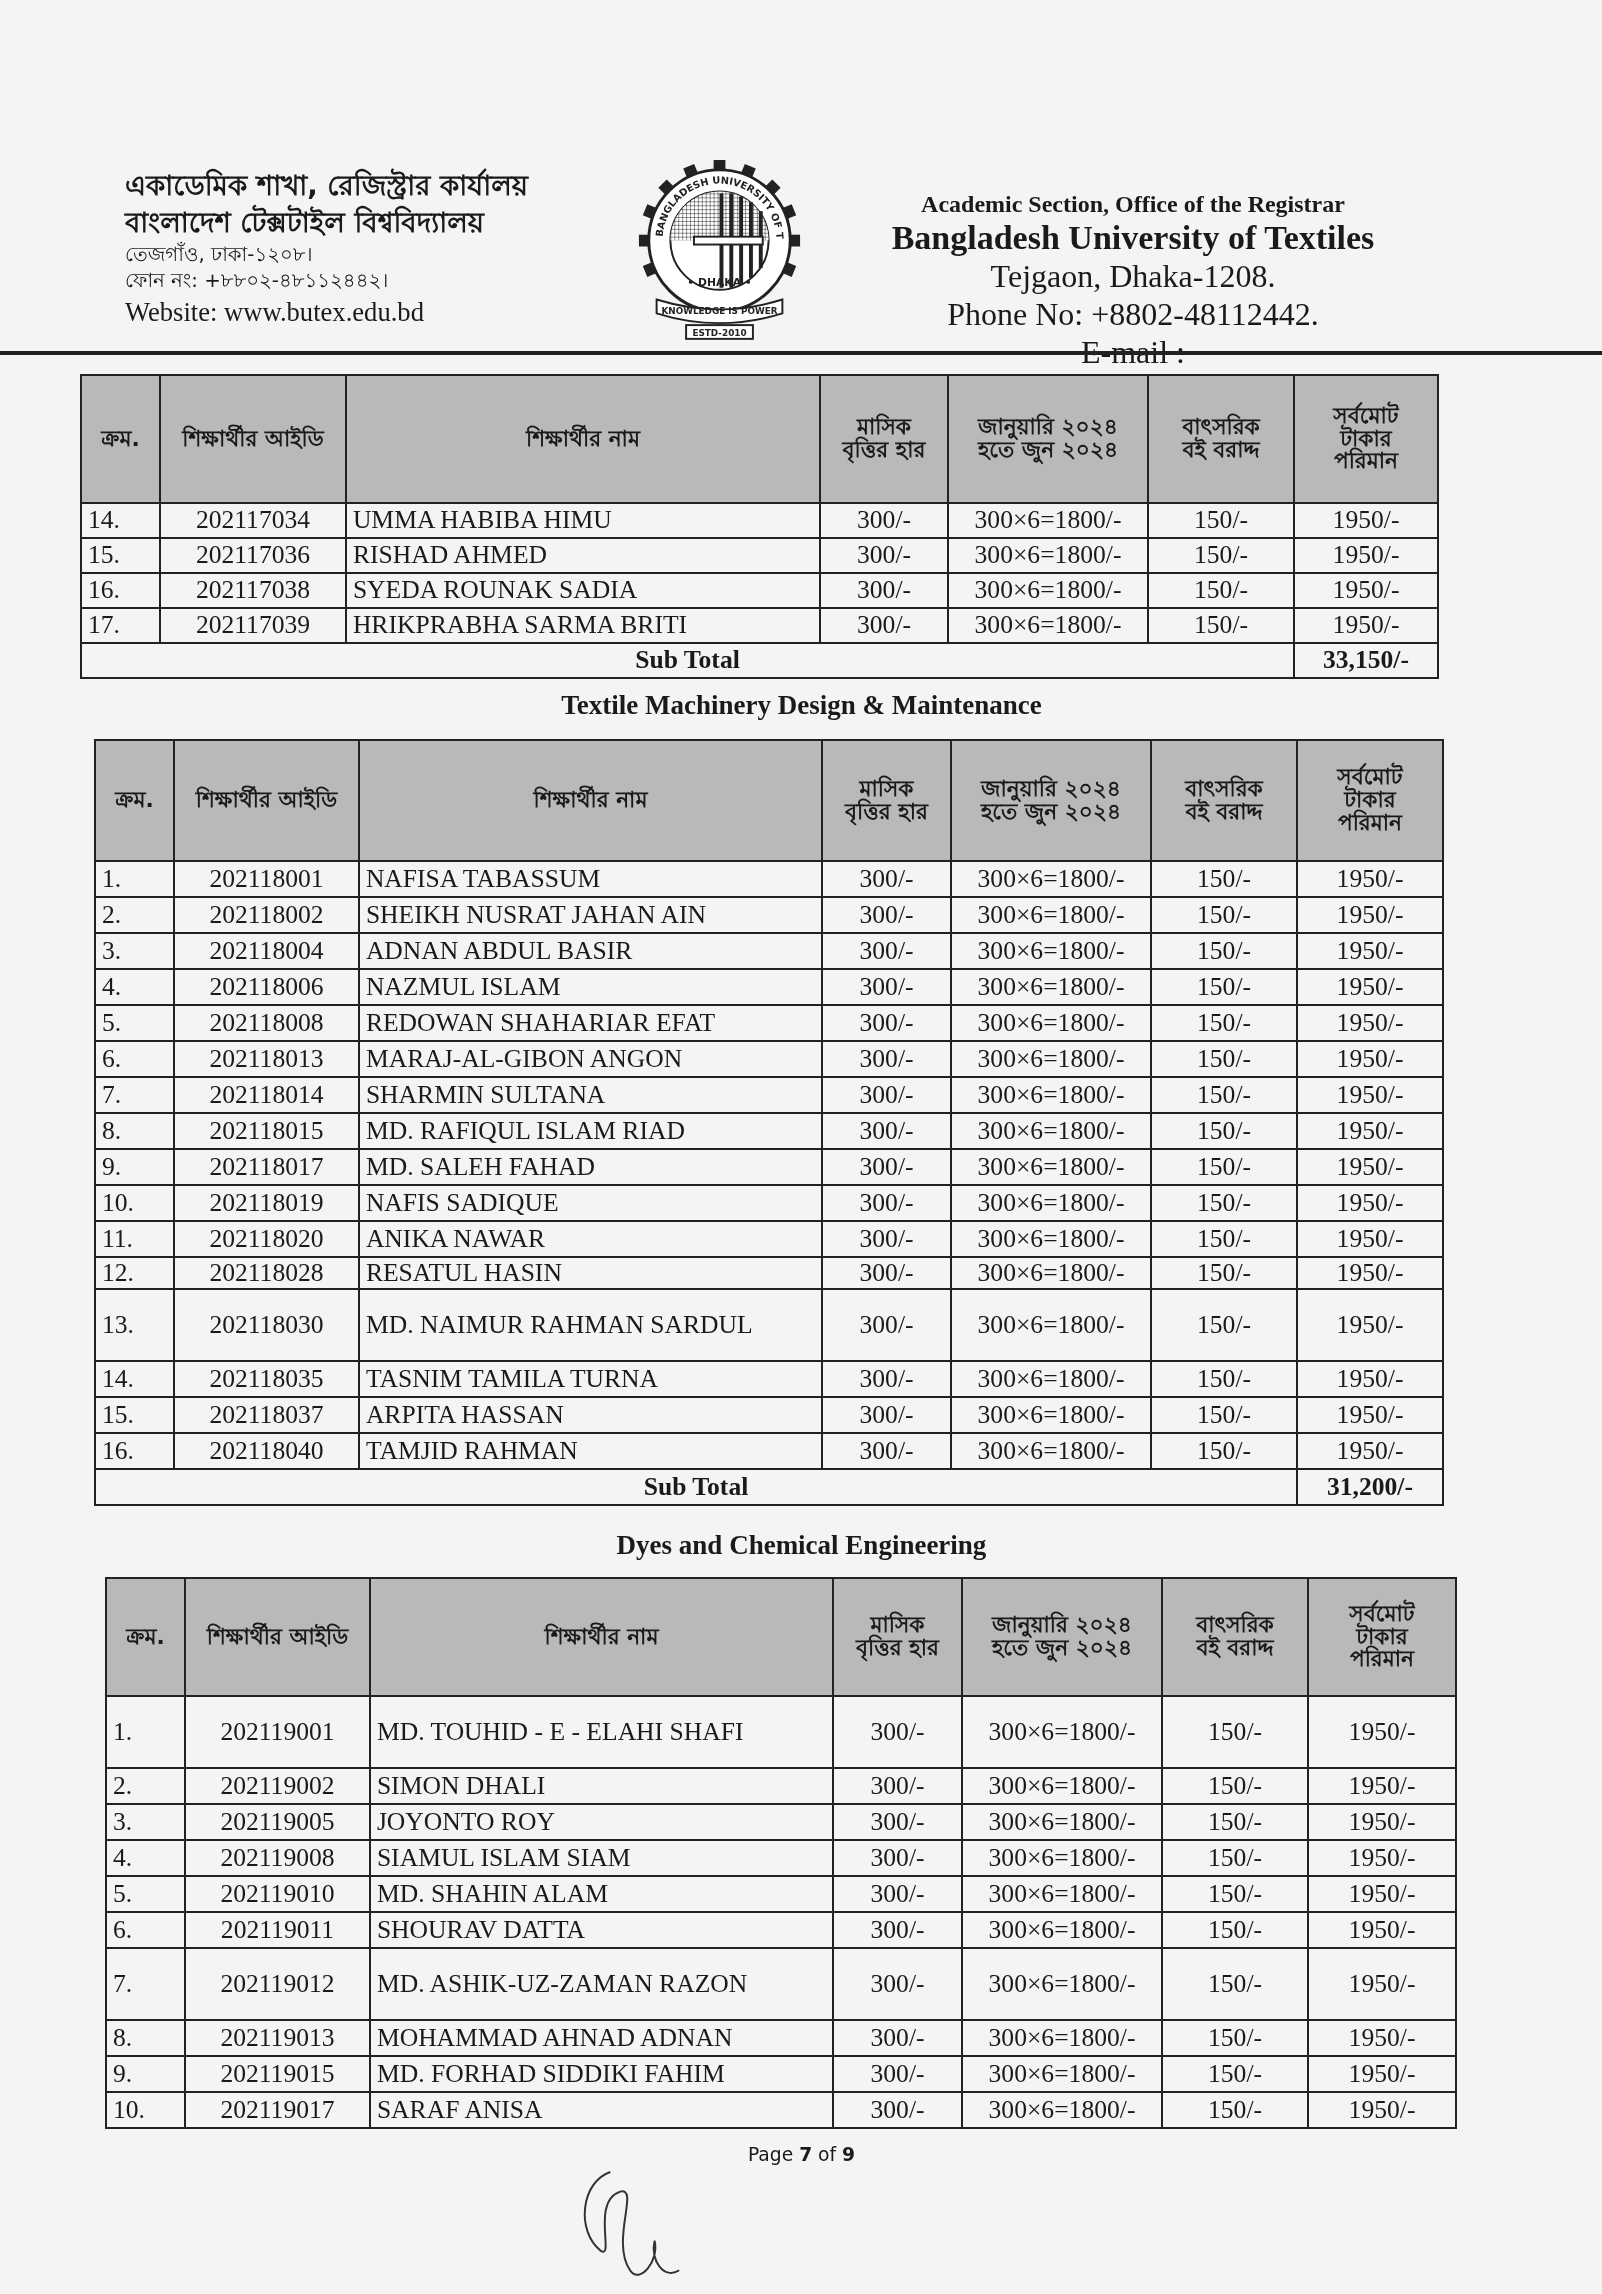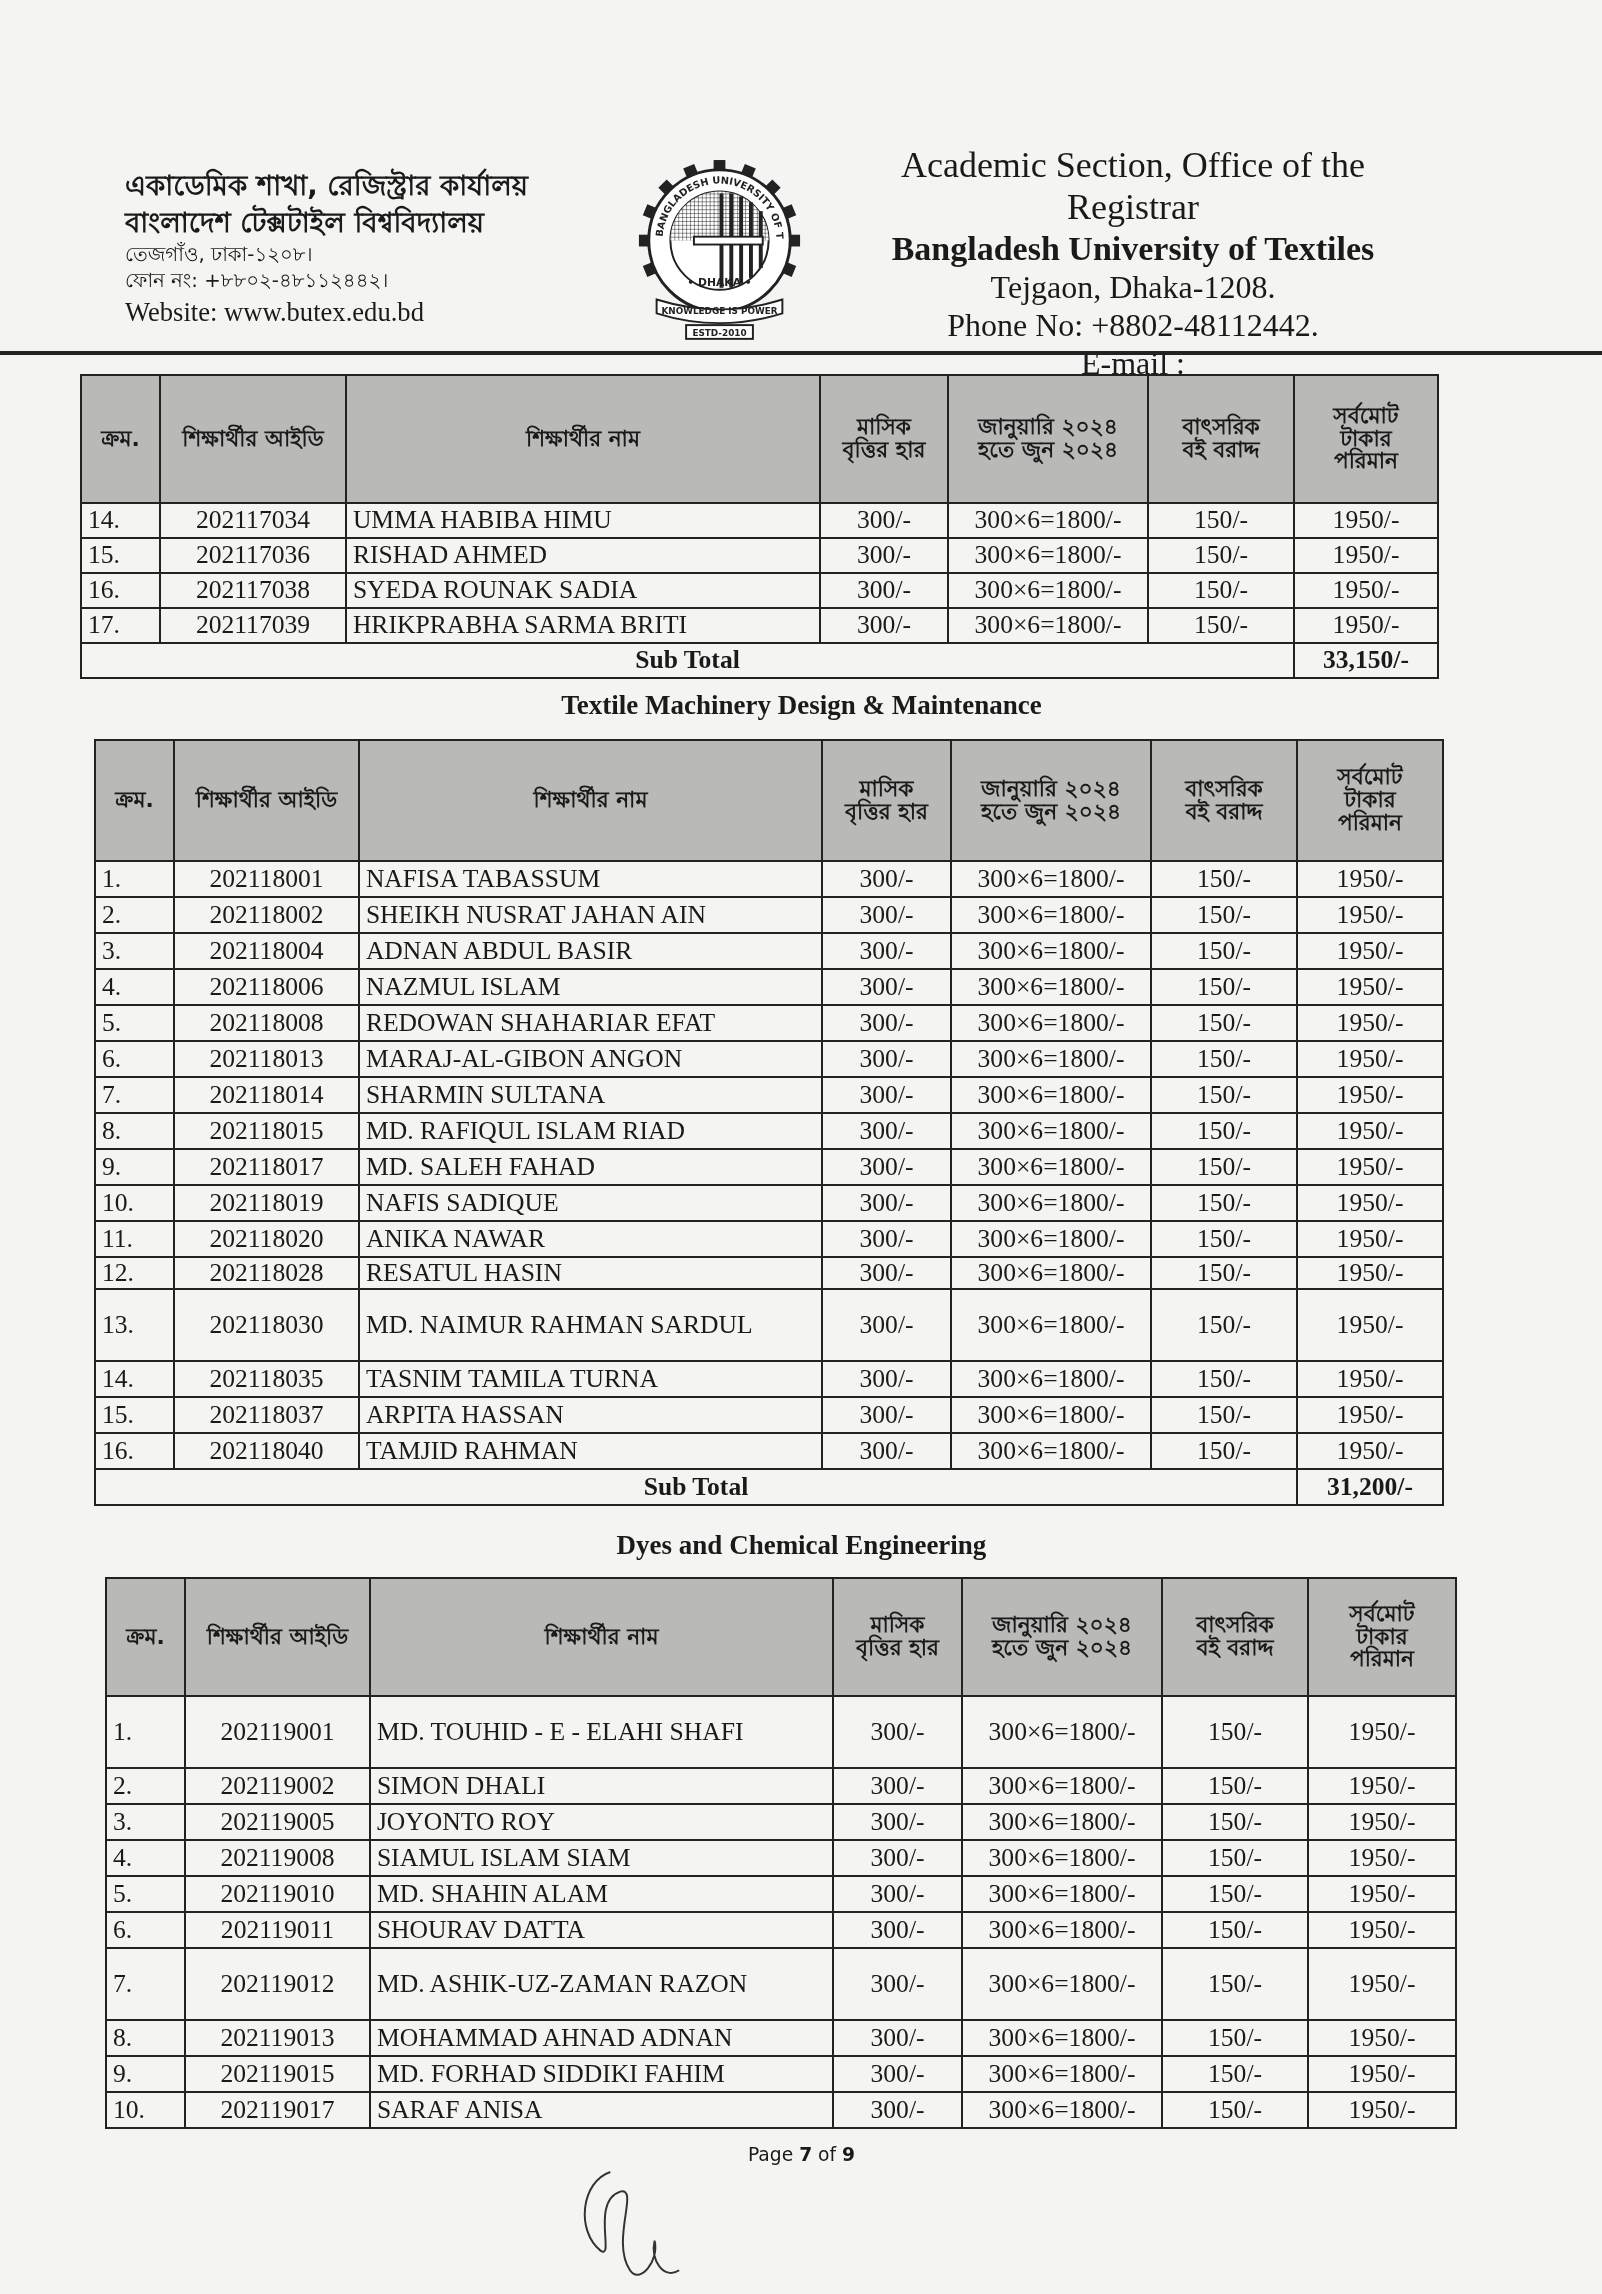--- a/index.html
+++ b/index.html
@@ -15,21 +15,21 @@
 
   
   .hdr-bn { position: absolute; left: 125px; top: 167px; width: 443px; text-align: left; line-height: 1.35; }
   .hdr-bn .l1, .hdr-bn .l2 { font-family: "DejaVu Sans", sans-serif; font-size: 27.6px; font-weight: 600; }
   .hdr-bn .l3, .hdr-bn .l4 { font-family: "DejaVu Sans", sans-serif; font-size: 19.7px; }
   .hdr-bn .l5 { font-family: "Liberation Serif", serif; font-size: 26.6px; }
 
   .logo { position: absolute; left: 635px; top: 150px; width: 169px; height: 193px; }
 
   .hdr-en { position: absolute; left: 857px; top: 144px; width: 552px; text-align: center; line-height: 1.18; }
-  .hdr-en .e1 { font-size: 36px; font-weight: normal; }
+  .hdr-en .e1 { font-size: 24px; font-weight: bold; margin-top: 46px; }
   .hdr-en .e2 { font-size: 34px; font-weight: bold; }
   .hdr-en .e3, .hdr-en .e4, .hdr-en .e5 { font-size: 32px; }
 
   .hdr-rule { position: absolute; left: 0; top: 351px; width: 1603px; height: 3.9px; background: #222; }
 
   
   table.grid {
     position: absolute;
     border-collapse: collapse;
     font-size: 25.6px;

